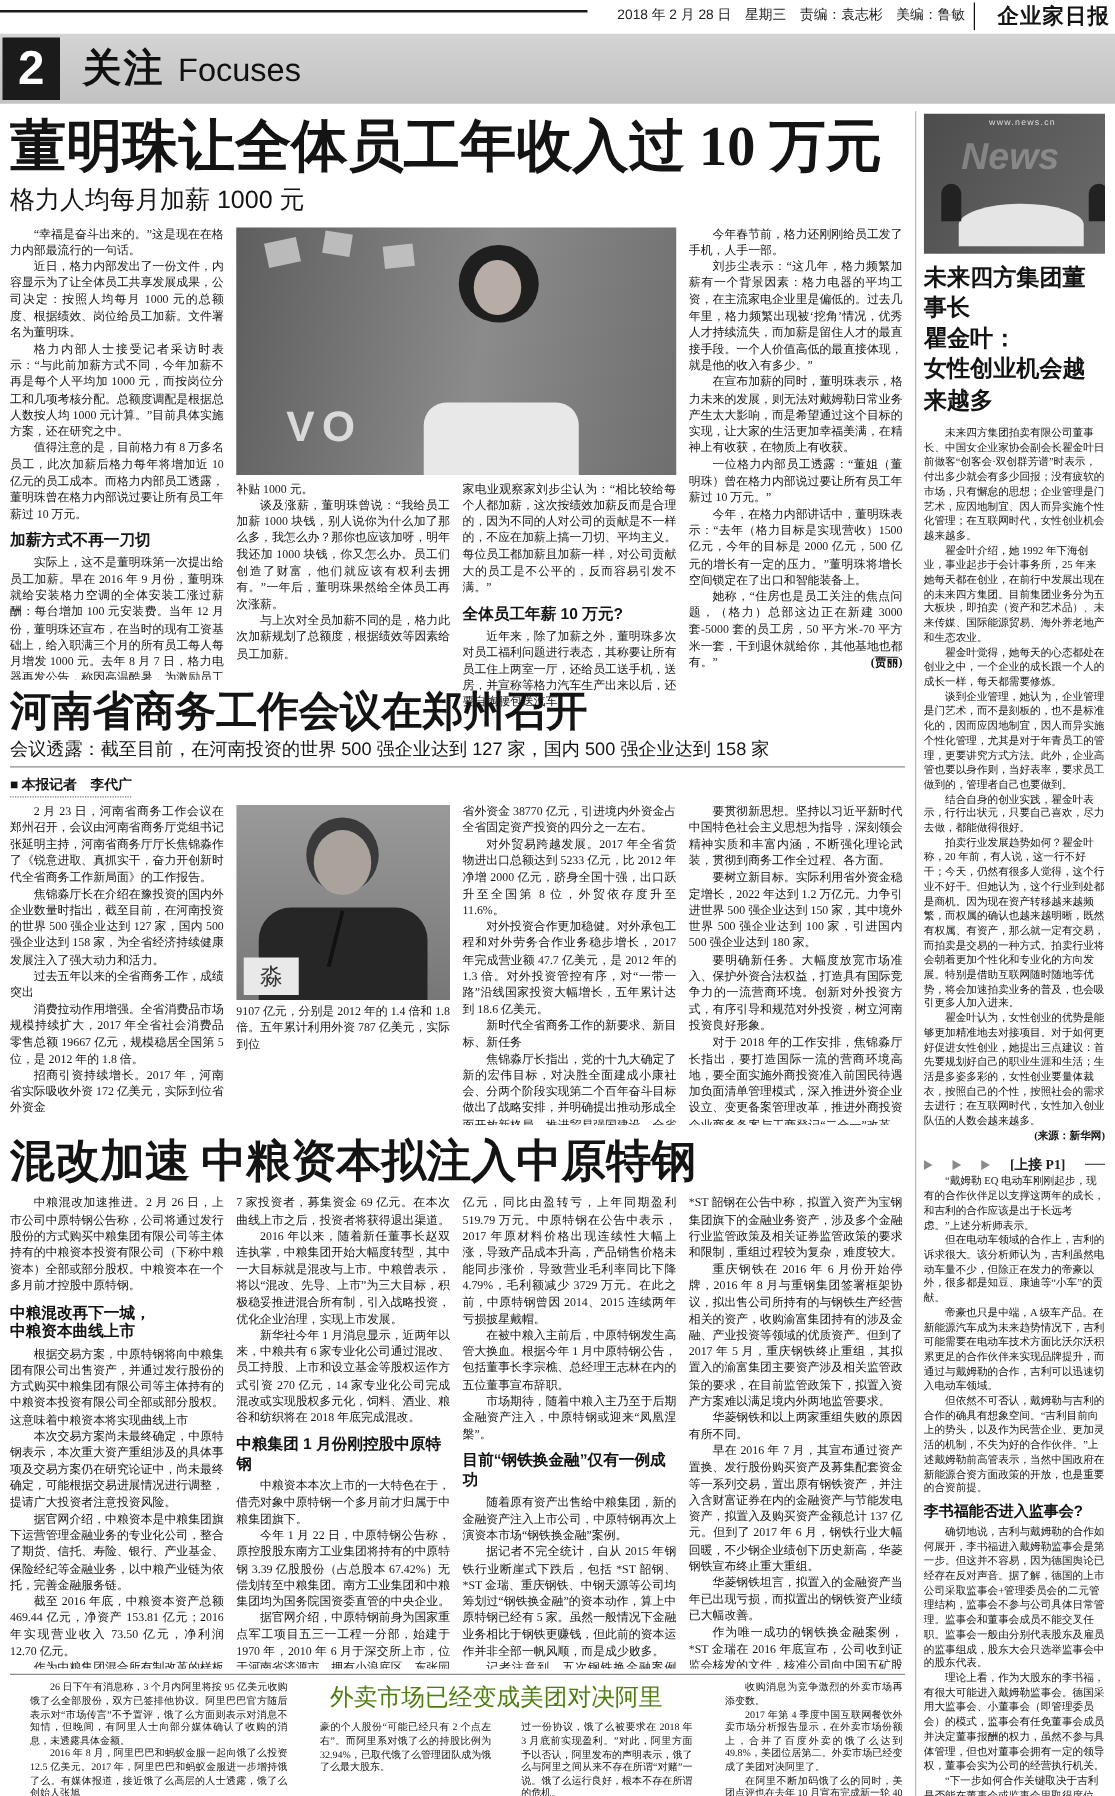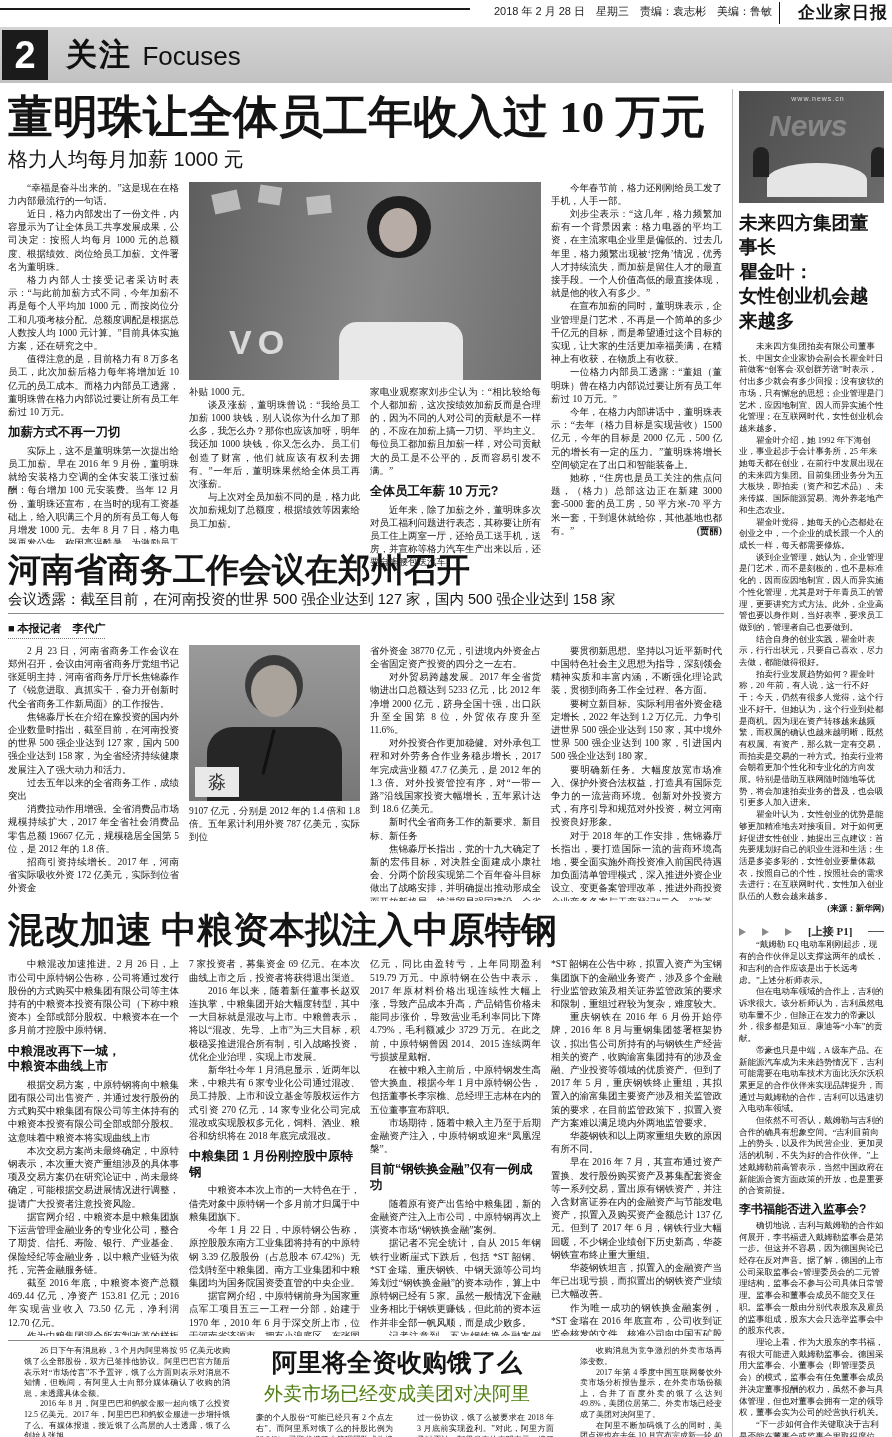--- a/index.html
+++ b/index.html
@@ -147,21 +147,21 @@
               <div class="col">
                   <p class="para cont">家电业观察家刘步尘认为：“相比较给每个人都加薪，这次按绩效加薪反而是合理的，因为不同的人对公司的贡献是不一样的，不应在加薪上搞一刀切、平均主义。每位员工都加薪且加薪一样，对公司贡献大的员工是不公平的，反而容易引发不满。”</p>
                   <h4 class="sub">全体员工年薪 10 万元?</h4>
                   <p class="para">近年来，除了加薪之外，董明珠多次对员工福利问题进行表态，其称要让所有员工住上两室一厅，还给员工送手机，送房，并宣称等格力汽车生产出来以后，还要自掏腰包送汽车。</p>
                 </div>
             </div>
           </div>
           <div class="col">
               <p class="para">今年春节前，格力还刚刚给员工发了手机，人手一部。</p>
               <p class="para">刘步尘表示：“这几年，格力频繁加薪有一个背景因素：格力电器的平均工资，在主流家电企业里是偏低的。过去几年里，格力频繁出现被‘挖角’情况，优秀人才持续流失，而加薪是留住人才的最直接手段。一个人价值高低的最直接体现，就是他的收入有多少。”</p>
-              <p class="para">在宣布加薪的同时，董明珠表示，企业管理是门艺术，不再是一个简单的多少千亿元的目标，而是希望通过这个目标的实现，让大家的生活更加幸福美满，在精神上有收获，在物质上有收获。</p>
+              <p class="para">在宣布加薪的同时，董明珠表示，格力未来的发展，则无法对戴姆勒日常业务产生太大影响，而是希望通过这个目标的实现，让大家的生活更加幸福美满，在精神上有收获，在物质上有收获。</p>
               <p class="para">一位格力内部员工透露：“董姐（董明珠）曾在格力内部说过要让所有员工年薪过 10 万元。”</p>
               <p class="para">今年，在格力内部讲话中，董明珠表示：“去年（格力目标是实现营收）1500 亿元，今年的目标是 2000 亿元，500 亿元的增长有一定的压力。”董明珠将增长空间锁定在了出口和智能装备上。</p>
               <p class="para">她称，“住房也是员工关注的焦点问题，（格力）总部这边正在新建 3000 套-5000 套的员工房，50 平方米-70 平方米一套，干到退休就给你，其他基地也都有。”<span class="sign">(贾丽)</span></p>
             </div>
         </div>
       </article>
 
       <article class="art-b">
         <h1 class="hl-b">河南省商务工作会议在郑州召开</h1>
         <h2 class="deck-b">会议透露：截至目前，在河南投资的世界 500 强企业达到 127 家，国内 500 强企业达到 158 家</h2>
@@ -246,21 +246,20 @@
       </article>
 
       <hr class="rule">
 
       <div class="art-d">
         <div class="d-left">
             <p class="para">26 日下午有消息称，3 个月内阿里将按 95 亿美元收购饿了么全部股份，双方已签排他协议。阿里巴巴官方随后表示对“市场传言”不予置评，饿了么方面则表示对消息不知情，但晚间，有阿里人士向部分媒体确认了收购的消息，未透露具体金额。</p>
             <p class="para">2016 年 8 月，阿里巴巴和蚂蚁金服一起向饿了么投资 12.5 亿美元。2017 年，阿里巴巴和蚂蚁金服进一步增持饿了么。有媒体报道，接近饿了么高层的人士透露，饿了么创始人张旭</p>
           </div>
         <div class="d-box">
-          <h1 class="hl-d">阿里将全资收购饿了么</h1>
           <h2 class="deck-d">外卖市场已经变成美团对决阿里</h2>
           <div class="cols">
             <div class="col">
                 <p class="para cont">豪的个人股份“可能已经只有 2 个点左右”。而阿里系对饿了么的持股比例为 32.94%，已取代饿了么管理团队成为饿了么最大股东。</p>
               </div>
             <div class="col">
                 <p class="para cont">过一份协议，饿了么被要求在 2018 年 3 月底前实现盈利。”对此，阿里方面予以否认，阿里发布的声明表示，饿了么与阿里之间从来不存在所谓“对赌”一说。饿了么运行良好，根本不存在所谓的危机。</p>
               </div>
           </div>
         </div>

